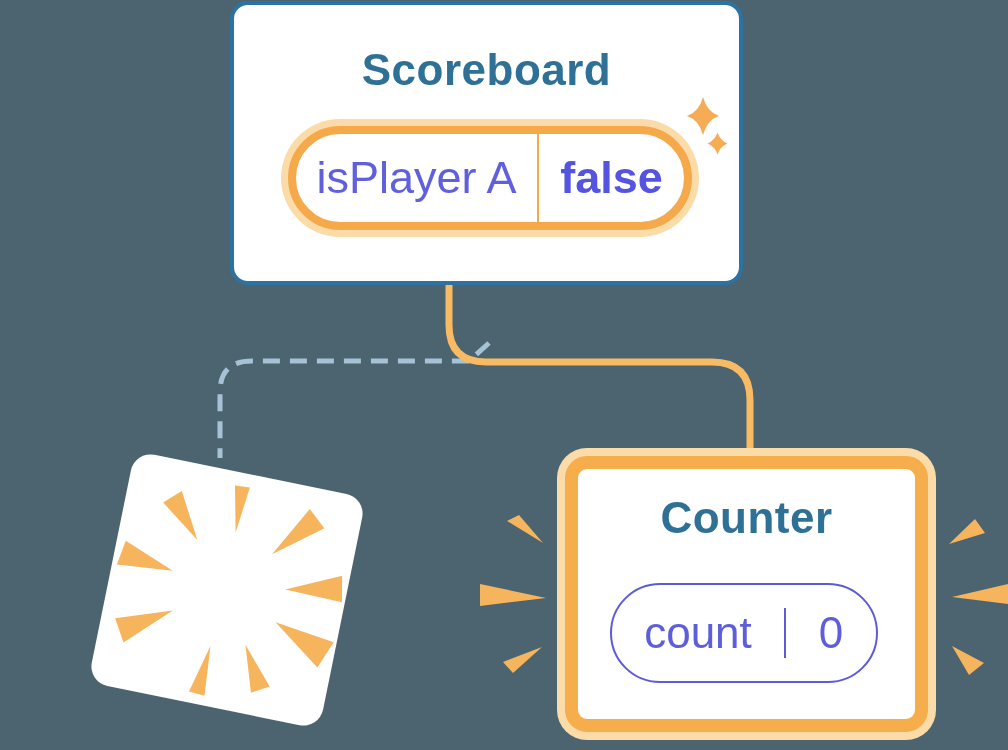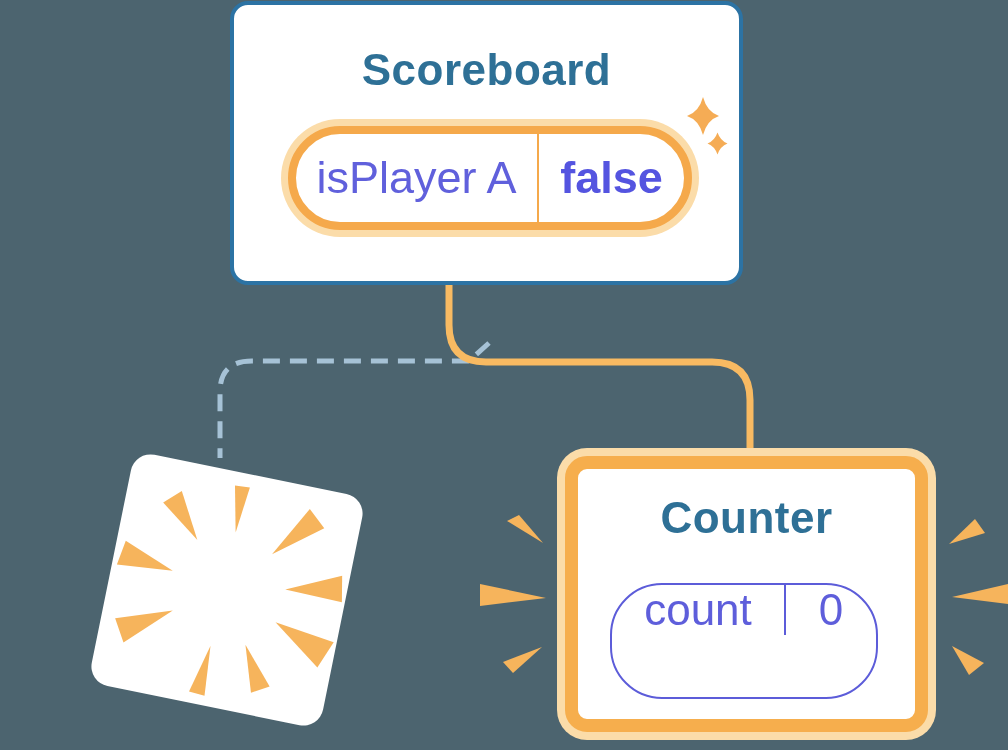--- a/index.html
+++ b/index.html
@@ -32,23 +32,23 @@
   #scoreboard-pill .key-text{color:#6060DC;font-size:45px;}
   #scoreboard-pill .val-text{color:#5454E0;font-size:45px;font-weight:700;}
   
   #counter-card{
     left:565px;top:456px;width:363px;height:276px;box-sizing:border-box;
     background:#ffffff;border:13px solid #F6AE4D;border-radius:22px;
     box-shadow:0 0 0 8px #FBDCA9;
   }
   #counter-title{left:557px;top:496px;width:379px;}
   #counter-pill{
-    left:610px;top:583px;width:268px;height:116px;box-sizing:border-box;
+    left:610px;top:583px;width:268px;height:100px;box-sizing:border-box;
     background:#ffffff;border:2.5px solid #5C5CD9;border-radius:52px;
-    display:flex;align-items:flex-start;overflow:hidden;
+    display:flex;align-items:center;overflow:hidden;
   }
   #counter-pill .key-cell{width:172px;}
   #counter-pill .val-cell{flex:1;border-left:2.5px solid #5C5CD9;}
   #counter-pill .key-text,#counter-pill .val-text{color:#5E5EDB;font-size:44px;}
   
   #destroyed-card{
     left:109px;top:472px;width:236px;height:236px;
     background:#ffffff;border-radius:20px;
     transform:rotate(11.5deg);
   }

